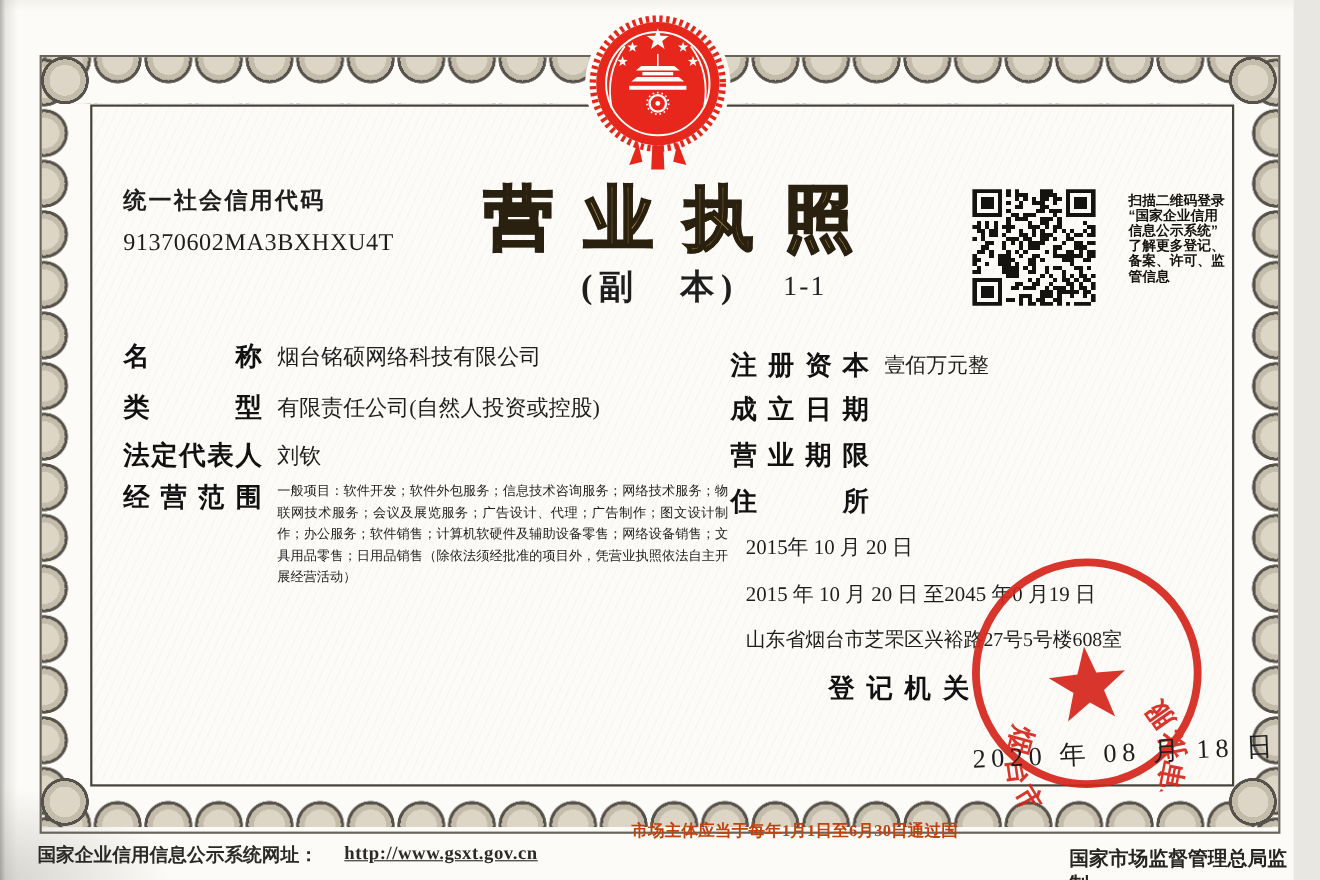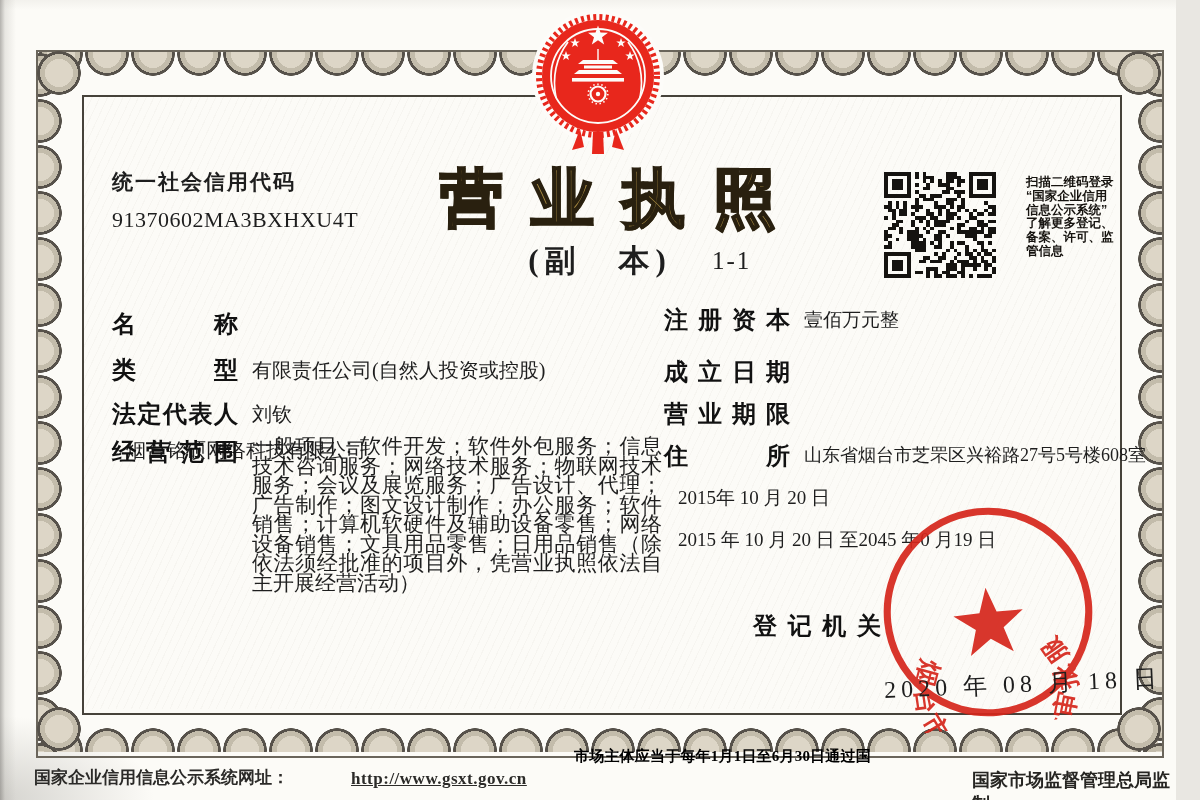--- a/index.html
+++ b/index.html
@@ -58,38 +58,38 @@
   .qr svg{width:112px;height:106px;shape-rendering:crispEdges;}
   .qr-caption{position:absolute;left:1026px;top:176px;width:100px;z-index:2;
     font-family:"Liberation Sans","DejaVu Sans",sans-serif;font-weight:700;
     font-size:12.5px;line-height:13.8px;color:#16130f;}
   
   .row{position:absolute;display:flex;align-items:flex-start;z-index:2;}
   .jlabel{display:inline-block;width:126px;flex:0 0 126px;
     font-family:"Liberation Sans","DejaVu Sans",sans-serif;font-weight:700;font-size:24px;
     text-align:justify;text-align-last:justify;color:#111;}
   .fval{font-size:20px;padding-top:3px;}
-  .row-name{left:112px;top:308px;flex-direction:column;} .row-type{left:112px;top:354px;}
+  .row-name{left:112px;top:308px;} .row-type{left:112px;top:354px;}
   .row-legal{left:112px;top:398px;} .row-scope{left:112px;top:436px;}
-  .scope-text{width:410px;font-size:21px;line-height:19.5px;text-align:justify;padding-top:1px;}
-  .row-capital{left:664px;top:304px;justify-content:center;} .row-estdate{left:664px;top:356px;flex-direction:column;}
-  .row-term{left:664px;top:398px;flex-direction:column;} .row-address{left:664px;top:440px;}
+  .scope-text{width:410px;font-size:12px;line-height:19.5px;text-align:justify;padding-top:1px;}
+  .row-capital{left:664px;top:316px;justify-content:center;} .row-estdate{left:664px;top:356px;flex-direction:column;}
+  .row-term{left:664px;top:398px;flex-direction:column;} .row-address{left:664px;top:440px;flex-direction:column;}
   .row-capital .fval,.row-estdate .fval,.row-term .fval{font-size:19px;margin-left:14px;white-space:nowrap;}
   .row-address .fval{font-size:18px;margin-left:14px;white-space:nowrap;}
   .row-name .fval,.row-type .fval,.row-legal .fval{margin-left:14px;}
   .reg-row{position:absolute;left:753px;top:610px;z-index:2;}
   .reg-row .jlabel{width:128px;flex-basis:128px;}
   .reg-date{position:absolute;left:884px;top:668px;z-index:5;font-size:24px;letter-spacing:5px;
     transform:rotate(-2.5deg);white-space:nowrap;}
   
-  .footer-left{position:absolute;left:34px;top:766px;z-index:5;display:flex;align-items:flex-end;
-    font-weight:700;font-size:17px;color:#2b2a28;gap:38px;}
+  .footer-left{position:absolute;left:34px;top:766px;z-index:5;display:flex;align-items:flex-start;
+    font-weight:700;font-size:17px;color:#2b2a28;}
   .footer-left .url{margin-left:24px;letter-spacing:.5px;text-decoration:underline;}
   .footer-notice{position:absolute;left:574px;top:748px;z-index:5;font-weight:700;font-size:15px;
-    line-height:17px;color:#000000;letter-spacing:.2px;}
+    line-height:17px;color:#c2410c;letter-spacing:.2px;}
   .footer-issuer{position:absolute;left:972px;top:768px;z-index:5;font-weight:700;font-size:18px;color:#262522;}
 </style>
 </head>
 <body>
 
 <div class="cert">
 
   <div class="frame-outline-outer"></div>
   <div class="strip strip-top"></div>
   <div class="strip strip-bottom"></div>

